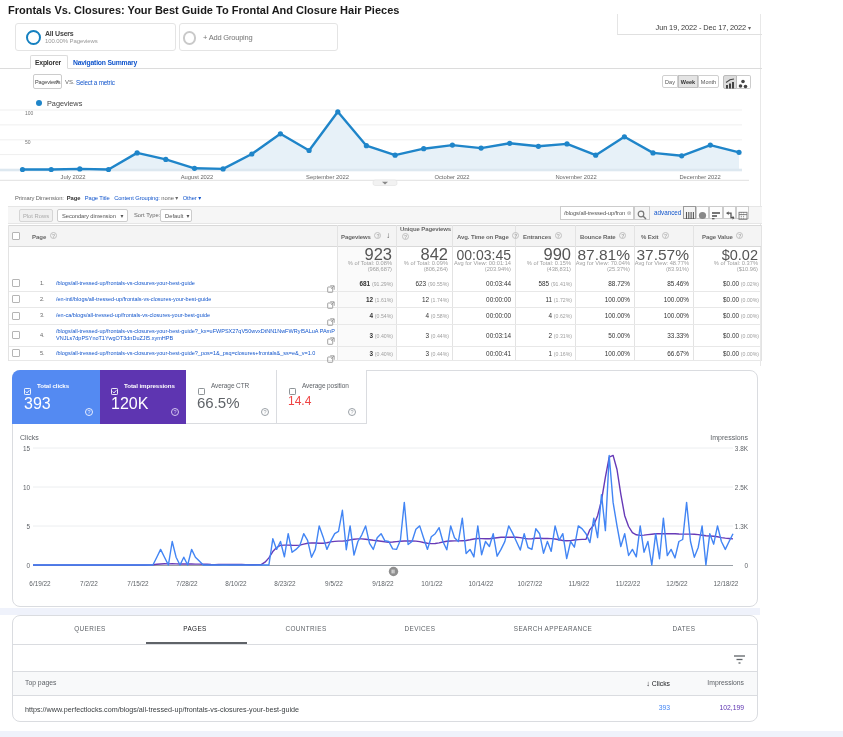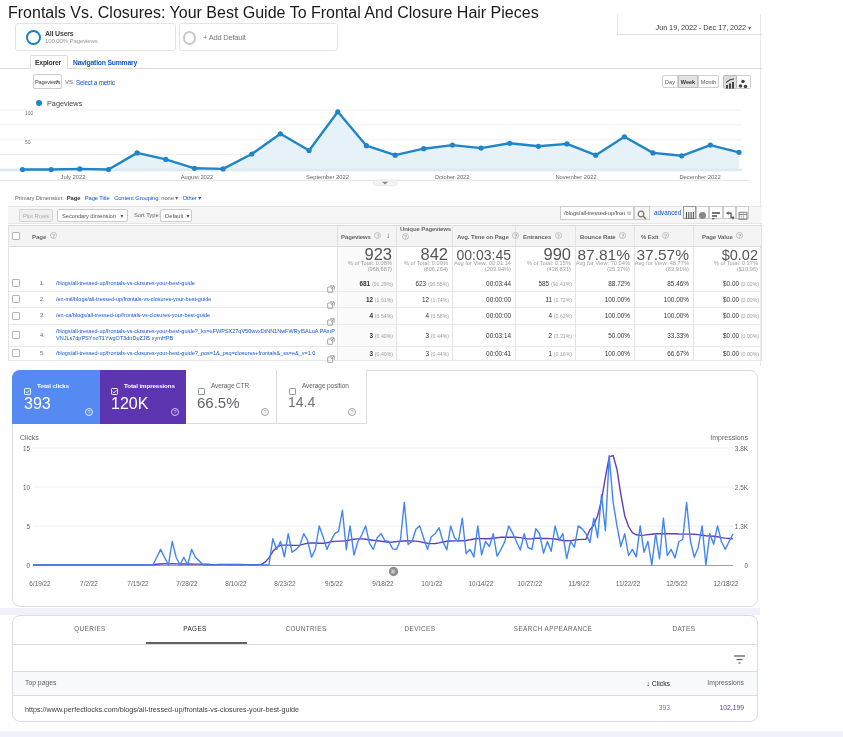--- a/index.html
+++ b/index.html
@@ -14,29 +14,29 @@
 .gaLink { color:#15c; text-decoration:none; }
 </style>
 </head>
 <body>
 <div id="page">
 <div id="content"></div>
 <div id="rightline"></div>
 <div id="botband"></div>
 <div id="gapband"></div>
 
-<div class="abs" style="left:8px; top:4px; font-size:16px; color:#1a1a1a;">Frontals Vs. Closures: Your Best Guide To Frontal And Closure Hair Pieces</div>
+<div class="abs" style="left:8px; top:4px; font-size:11px; color:#1a1a1a;font-weight:bold;">Frontals Vs. Closures: Your Best Guide To Frontal And Closure Hair Pieces</div>
 
 <div class="abs" style="left:14.5px; top:23.3px; width:161px; height:28px; border:1px solid #e4e4e4; border-radius:3px; background:#fff;"></div>
 <div class="abs" style="left:25.8px; top:29.8px; width:15.4px; height:15.4px; border:2.2px solid #1580c0; border-radius:50%; background:#fff;"></div>
 <div class="abs" style="left:45px; top:29.5px; font-size:7px; font-weight:bold; color:#444; letter-spacing:-0.2px;">All Users</div>
 <div class="abs" style="left:45px; top:37.5px; font-size:6px; color:#999; letter-spacing:-0.1px;">100.00% Pageviews</div>
 <div class="abs" style="left:179px; top:23.3px; width:159px; height:28px; border:1px solid #e4e4e4; border-radius:3px; background:#fff;"></div>
 <div class="abs" style="left:182.5px; top:31px; width:13.5px; height:13.5px; border:2px solid #c9c9c9; border-radius:50%;"></div>
-<div class="abs" style="left:203px; top:33px; font-size:7.5px; color:#757575; letter-spacing:-0.2px;">+ Add Default</div>
+<div class="abs" style="left:203px; top:33px; font-size:7.5px; color:#757575; letter-spacing:-0.2px;">+ Add Grouping</div>
 
 <div class="abs" style="left:617px; top:14px; width:145px; height:21px; border-left:1px solid #e5e5e5; border-bottom:1px solid #e0e0e0;"></div>
 <div class="abs" style="left:617px; top:23px; width:134px; text-align:right; font-size:7.4px; color:#3a3a3a; letter-spacing:-0.1px;">Jun 19, 2022 - Dec 17, 2022 <span style="font-size:6px; color:#666;">▾</span></div>
 
 <div class="abs" style="left:662px; top:75px; width:16px; height:13px; background:#fff; border:1px solid #d0d0d0; border-radius:2px 0 0 2px; font-size:5.5px; color:#555; text-align:center; line-height:12px;">Day</div>
 <div class="abs" style="left:678px; top:75px; width:20px; height:13px; background:#e4e4e4; border:1px solid #c0c0c0; font-size:5.5px; color:#333; font-weight:bold; text-align:center; line-height:12px;">Week</div>
 <div class="abs" style="left:698px; top:75px; width:21px; height:13px; background:#fff; border:1px solid #d0d0d0; border-radius:0 2px 2px 0; font-size:5.5px; color:#555; text-align:center; line-height:12px;">Month</div>
 <div class="abs" style="left:723px; top:75px; width:14px; height:14px; background:#dcdcdc; border:1px solid #bbb; border-radius:2px 0 0 2px;"><svg width="12" height="12" viewBox="0 0 12 12">
         <rect x="2" y="7" width="2" height="3.5" fill="#444"></rect>
         <rect x="5" y="5.5" width="2" height="5" fill="#444"></rect>
@@ -306,21 +306,21 @@
 <div class="abs" style="left:198px; top:380.5px;"><svg width="7" height="7" viewBox="0 0 9 9">
         <rect x="0.6" y="0.6" width="7.8" height="7.8" rx="1" fill="none" stroke="#80868b" stroke-width="1.2"></rect>
       </svg></div>
 <div class="abs" style="left:211px; top:382px; font-size:6.5px; color:#5f6368; letter-spacing:-0.1px;">Average CTR</div>
 <div class="abs" style="left:197px; top:394px; font-size:15px; color:#5f6368;">66.5%</div>
 <div class="abs" style="left:261px; top:408px; width:8px; height:8px; border:1px solid #9aa0a6; border-radius:50%; font-size:5.5px; color:#9aa0a6; text-align:center; line-height:7px;">?</div>
 <div class="abs" style="left:289px; top:380.5px;"><svg width="7" height="7" viewBox="0 0 9 9">
         <rect x="0.6" y="0.6" width="7.8" height="7.8" rx="1" fill="none" stroke="#80868b" stroke-width="1.2"></rect>
       </svg></div>
 <div class="abs" style="left:302px; top:382px; font-size:6.5px; color:#5f6368; letter-spacing:-0.1px;">Average position</div>
-<div class="abs" style="left:288px; top:394px; font-size:14px; color:#737373;">14.4</div>
+<div class="abs" style="left:288px; top:394px; font-size:12px; color:#ef4444;">14.4</div>
 <div class="abs" style="left:348px; top:408px; width:8px; height:8px; border:1px solid #9aa0a6; border-radius:50%; font-size:5.5px; color:#9aa0a6; text-align:center; line-height:7px;">?</div>
 <svg class="abs" style="left:12px; top:428px;" width="738" height="170" viewBox="0 0 738 170" font-family="Liberation Sans, sans-serif">
 <text x="8" y="12" font-size="7" fill="#5f6368">Clicks</text>
 <text x="736" y="12" font-size="7" fill="#5f6368" text-anchor="end">Impressions</text>
 <line x1="21" y1="20" x2="721" y2="20" stroke="#eceef0" stroke-width="1"></line>
       <text x="18" y="23" font-size="6.4" fill="#5f6368" text-anchor="end">15</text>
       <text x="736" y="23" font-size="6.4" fill="#5f6368" text-anchor="end">3.8K</text>
       <line x1="21" y1="59" x2="721" y2="59" stroke="#eceef0" stroke-width="1"></line>
       <text x="18" y="62" font-size="6.4" fill="#5f6368" text-anchor="end">10</text>
       <text x="736" y="62" font-size="6.4" fill="#5f6368" text-anchor="end">2.5K</text>

